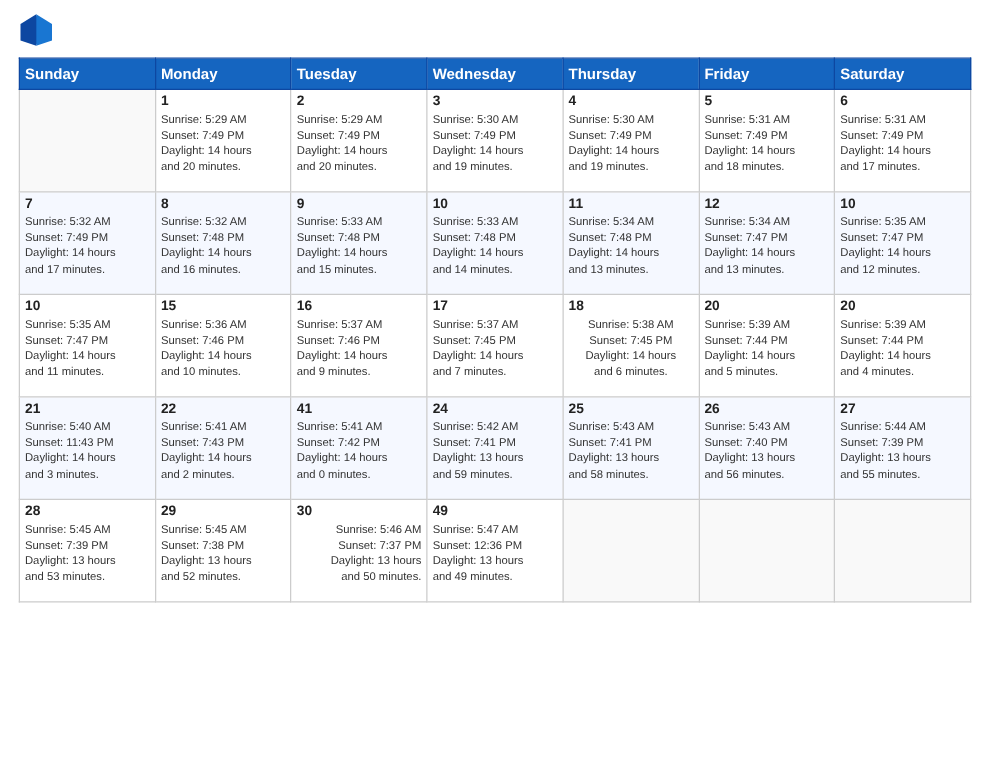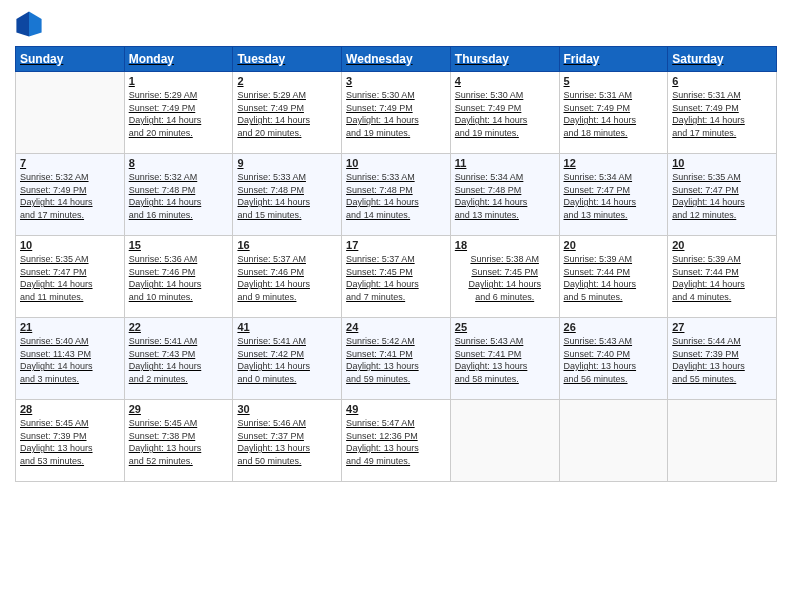--- a/index.html
+++ b/index.html
@@ -49,21 +49,20 @@
     }
     .location {
       font-size: 16px;
       color: #444;
       margin-top: 2px;
     }
     table {
       width: 100%;
       border-collapse: collapse;
       table-layout: fixed;
-      text-decoration: underline;
     }
     th {
       background-color: #1565c0;
       color: #fff;
       font-size: 12px;
       font-weight: bold;
       padding: 5px 4px;
       text-align: left;
       border: 1px solid #0d47a1;
     }
@@ -340,21 +339,21 @@
           </td>
           <td>
             <span class="day-num">29</span>
             <div class="day-info" style="white-space: pre-line;">Sunrise: 5:45 AM
 Sunset: 7:38 PM
 Daylight: 13 hours
 and 52 minutes.</div>
           </td>
           <td>
             <span class="day-num">30</span>
-            <div class="day-info" style="white-space: pre-line;">Sunrise: 5:46 AM
+            <div class="day-info" style="white-space: pre-line; text-align: right;">Sunrise: 5:46 AM
 Sunset: 7:37 PM
 Daylight: 13 hours
 and 50 minutes.</div>
           </td>
           <td>
             <span class="day-num">49</span>
             <div class="day-info" style="white-space: pre-line;">Sunrise: 5:47 AM
 Sunset: 12:36 PM
 Daylight: 13 hours
 and 49 minutes.</div>

